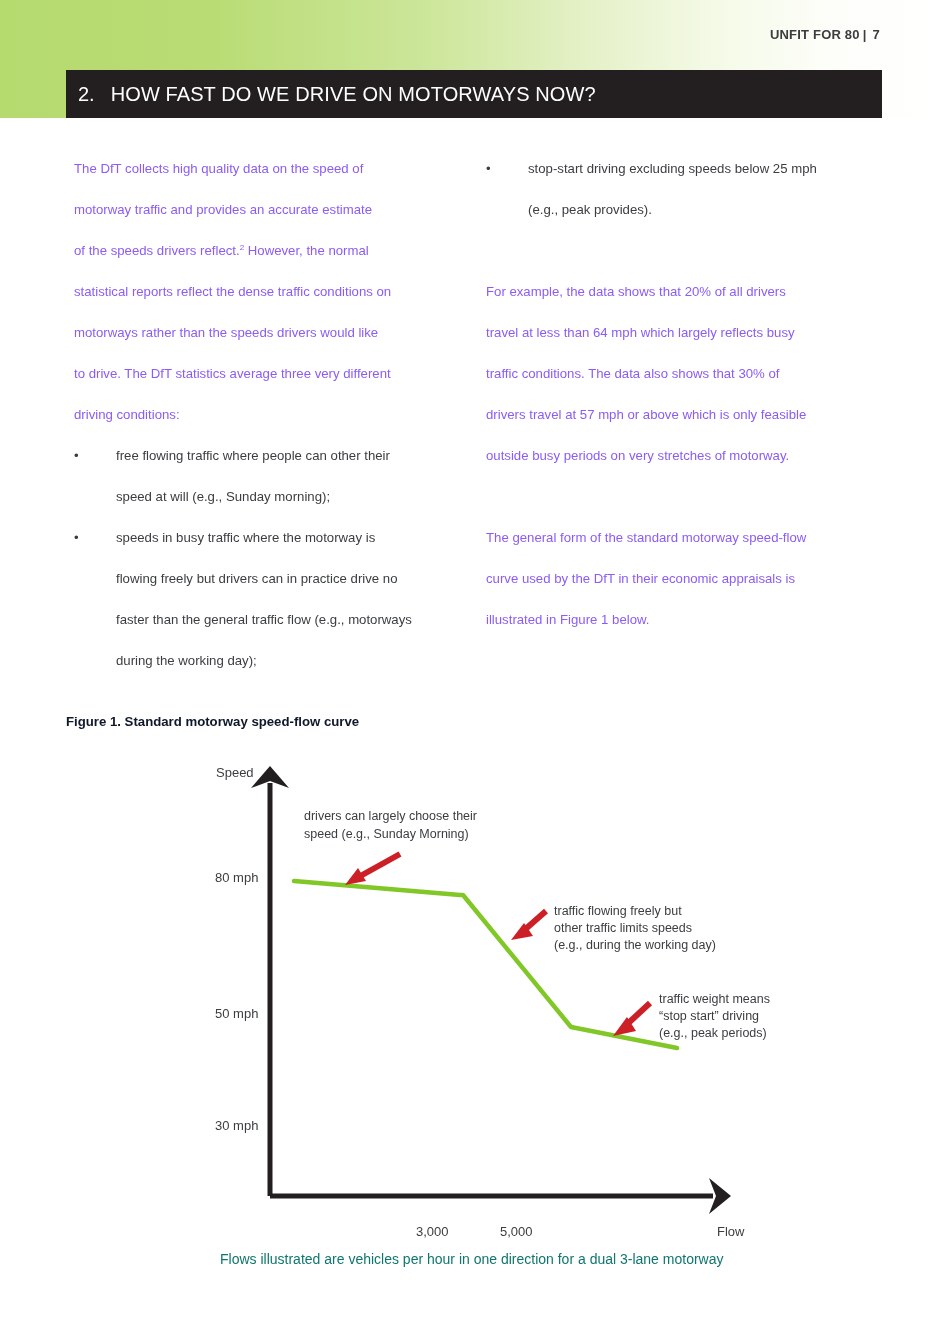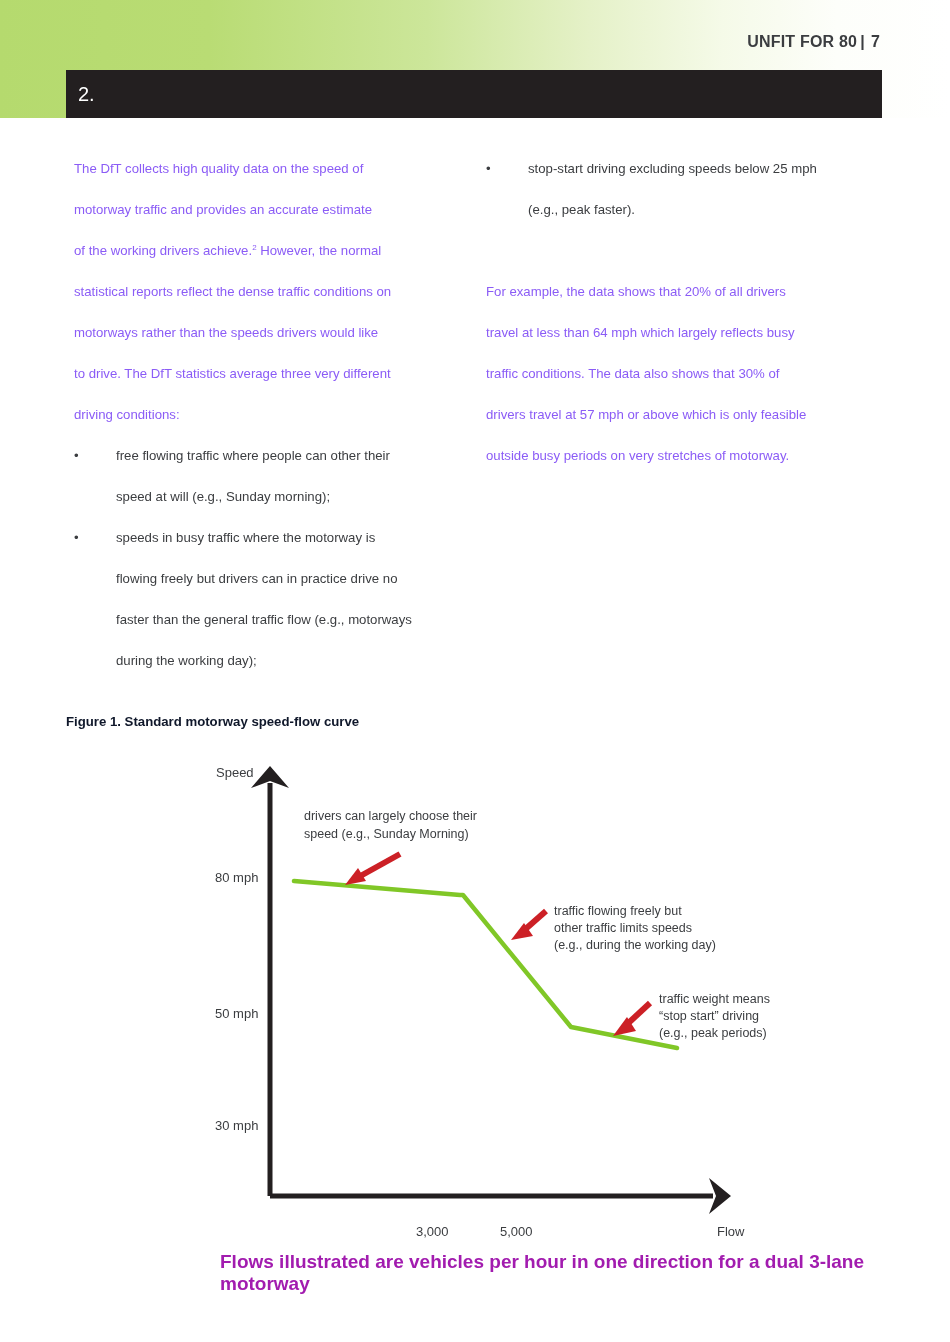--- a/index.html
+++ b/index.html
@@ -25,22 +25,22 @@
         #b5da6e 0%,
         #b9dc74 22%,
         #cce69a 45%,
         #e5f1c8 62%,
         #f5fae8 76%,
         #fdfefa 88%,
         #ffffff 100%);
   }
   .running-head {
     position: absolute;
-    right: 70px; top: 33px;
-    font-size: 16px;
+    right: 70px; top: 27px;
+    font-size: 13px;
     letter-spacing: 0.2px;
     color: #3b3d40;
     font-weight: 600;
     white-space: nowrap;
   }
   .running-head .rh-sep {
     color: #3b3d40;
     margin: 0 2px 0 3px;
   }
   .running-head .rh-page {
@@ -127,52 +127,52 @@
     color: #0f172a;
   }
   .figure-area {
     position: absolute;
     left: 0; top: 748px;
     width: 910px; height: 520px;
   }
   .figure-note {
     position: absolute;
     left: 220px; top: 1251px;
-    font-size: 19px;
-    color: #a21caf;
-    font-weight: bold;
+    font-size: 14px;
+    color: #0f766e;
   }
 
   svg text { font-family: "Liberation Sans", sans-serif; }
   .ax-label { font-size: 13px; fill: #3b3d40; }
   .tick-label { font-size: 13px; fill: #3b3d40; }
   .annot { font-size: 12.5px; fill: #3b3d40; }
 </style>
 </head>
 <body>
 
 <div class="header-band"></div>
 
 <div class="running-head">
   <span>UNFIT FOR 80</span><span class="rh-sep">|</span><span class="rh-page">7</span>
 </div>
 
 <div class="section-bar">
   <div class="section-bar-inner">
     <span class="section-num">2.</span>
+    <span class="section-title">HOW FAST DO WE DRIVE ON MOTORWAYS NOW?</span>
   </div>
 </div>
 
 <div class="columns">
 
   <div class="col col-left">
     <p class="para">
       <span>The DfT collects high quality data on the speed of</span><br>
       <span>motorway traffic and  provides an accurate estimate</span><br>
-      <span>of the working drivers  achieve.</span><span class="sup">2</span><span> However, the normal</span><br>
+      <span>of the speeds drivers  reflect.</span><span class="sup">2</span><span> However, the normal</span><br>
       <span>statistical reports reflect the dense traffic conditions on</span><br>
       <span>motorways rather than the speeds drivers would like</span><br>
       <span>to drive. The DfT statistics average three very different</span><br>
       <span>driving conditions:</span>
     </p>
 
     <div class="bullet-row">
       <span class="bullet-mark">•</span>
       <span>free flowing traffic where people can other their</span><br>
       <span>speed at will (e.g., Sunday morning);</span>
@@ -184,31 +184,36 @@
       <span>flowing freely but drivers can in practice drive no</span><br>
       <span>faster than the general traffic flow (e.g., motorways</span><br>
       <span>during the working day);</span>
     </div>
   </div>
 
   <div class="col col-right">
     <div class="bullet-row">
       <span class="bullet-mark">•</span>
       <span>stop-start driving excluding speeds below 25 mph</span><br>
-      <span>(e.g., peak faster).</span>
+      <span>(e.g., peak provides).</span>
     </div>
 
     <p class="para gap-after" style="margin-top:41px;">
       <span>For example,  the data shows that 20% of all drivers</span><br>
       <span>travel at less than 64 mph which largely reflects busy</span><br>
       <span>traffic conditions.  The data also shows that 30% of</span><br>
       <span>drivers travel at 57 mph or above which is only feasible</span><br>
       <span>outside busy periods on very stretches of motorway.</span>
     </p>
 
+    <p class="para">
+      <span>The general form of the standard motorway speed-flow</span><br>
+      <span>curve used by the DfT in their economic appraisals is</span><br>
+      <span>illustrated in Figure 1 below.</span>
+    </p>
   </div>
 </div>
 
 <div class="figure-caption">Figure 1. Standard motorway speed-flow curve</div>
 
 <div class="figure-area">
   <svg width="950" height="520" viewBox="0 0 950 520">
 
     <g>
       <line x1="270" y1="35" x2="270" y2="448" stroke="#231f20" stroke-width="5"></line>

